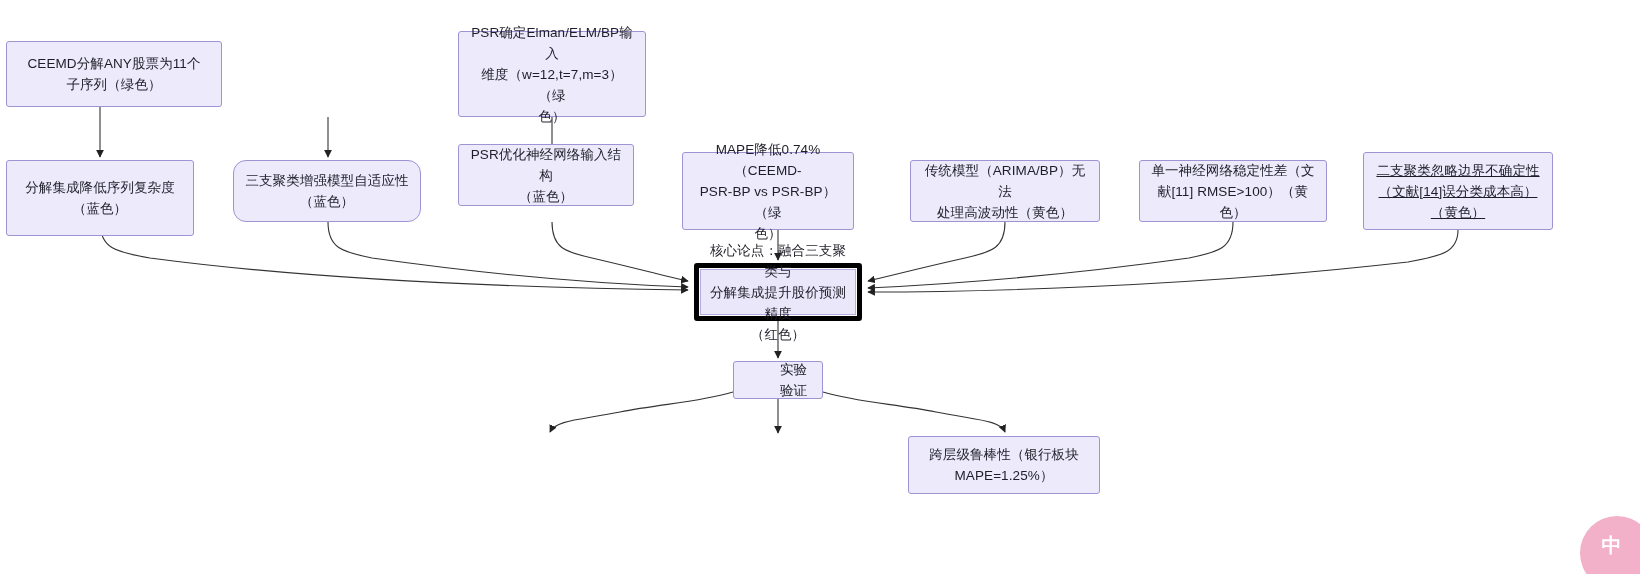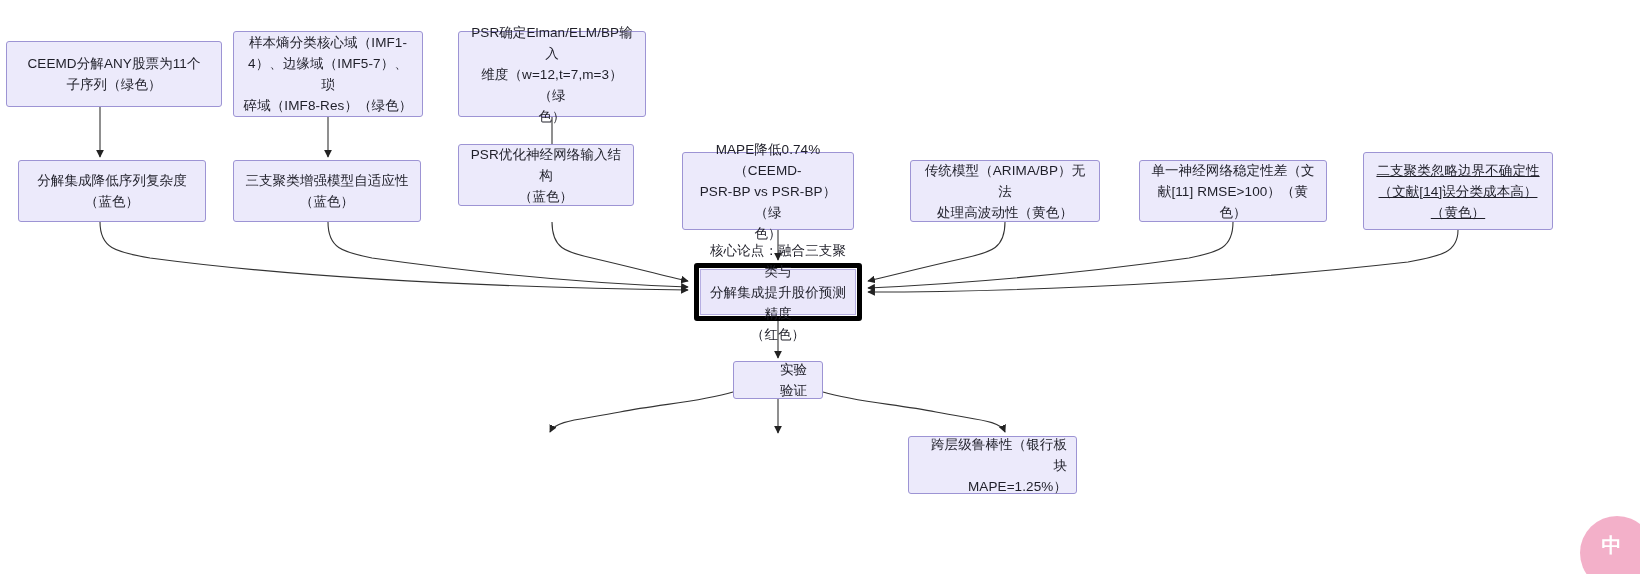--- a/index.html
+++ b/index.html
@@ -113,38 +113,33 @@
       <path d="M 778 399 L 778 433"></path>
       <path d="M 823 392 C 856 402 896 404 936 412 C 976 420 1000 420 1005 432"></path>
     </g>
   </svg>
 
   <div class="node" style="left:6px; top:41px; width:216px; height:66px;">
     <span class="txt">CEEMD分解ANY股票为11个
 子序列（绿色）</span>
   </div>
 
-  <div class="node" style="left:233px; top:31px; width:190px; height:86px;">
-    <span class="txt">样本熵分类核心域（IMF1-
-4）、边缘域（IMF5-7）、琐
-碎域（IMF8-Res）（绿色）</span>
-  </div>
 
   <div class="node" style="left:458px; top:31px; width:188px; height:86px;">
     <span class="txt">PSR确定Elman/ELM/BP输入
 维度（w=12,t=7,m=3）（绿
 色）</span>
   </div>
 
-  <div class="node" style="left:6px; top:160px; width:188px; height:62px;margin-left:12px;">
+  <div class="node" style="left:6px; top:160px; width:188px; height:76px;">
     <span class="txt">分解集成降低序列复杂度
 （蓝色）</span>
   </div>
 
-  <div class="node" style="left:233px; top:160px; width:188px; height:62px;">
+  <div class="node" style="left:233px; top:160px; width:188px; height:62px;border-radius:13px;">
     <span class="txt">三支聚类增强模型自适应性
 （蓝色）</span>
   </div>
 
   <div class="node" style="left:458px; top:144px; width:176px; height:62px;text-align:center;">
     <span class="txt">PSR优化神经网络输入结构
 （蓝色）</span>
   </div>
 
   <div class="node" style="left:682px; top:152px; width:172px; height:78px;">
@@ -174,21 +169,21 @@
 分解集成提升股价预测精度
 （红色）</span>
   </div>
 
   <div class="node" style="left:733px; top:361px; width:90px; height:38px;padding-left:40px;">
     <span class="txt">实验验证</span>
   </div>
 
 
 
-  <div class="node" style="left:908px; top:436px; width:169px; height:58px;text-align:right;">
+  <div class="node" style="left:908px; top:436px; width:192px; height:58px;">
     <span class="txt">跨层级鲁棒性（银行板块
 MAPE=1.25%）</span>
   </div>
 
   <div class="watermark">
     <div class="wm-text">中</div>
   </div>
 
 </div>
 

